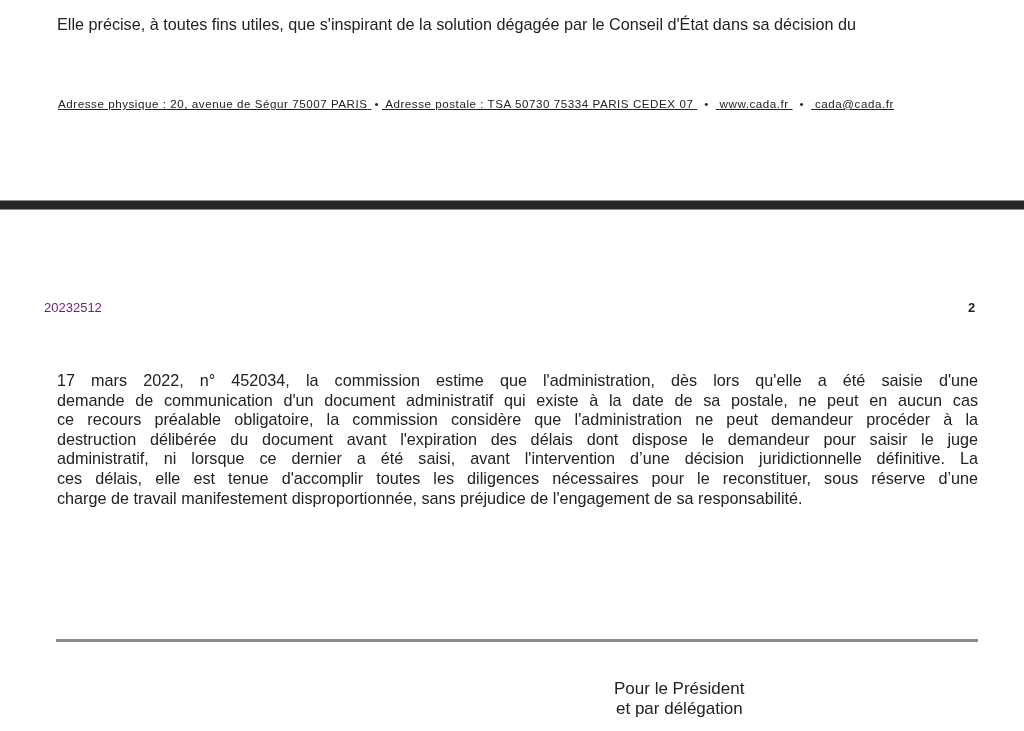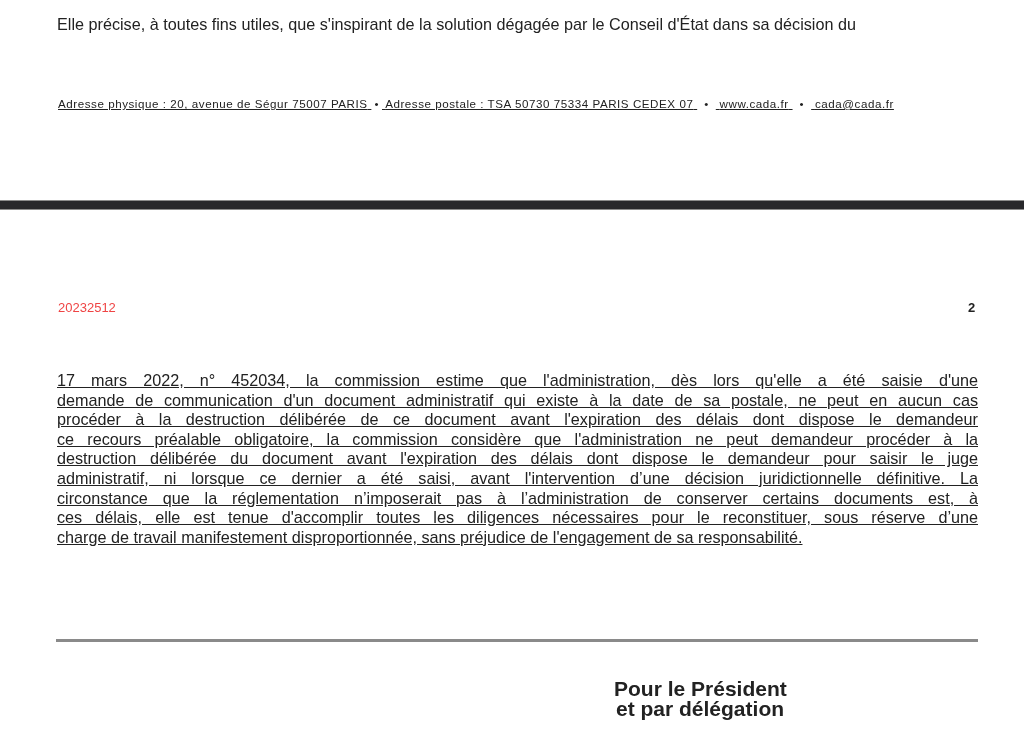--- a/index.html
+++ b/index.html
@@ -65,45 +65,44 @@
   }
   .page-bottom {
     position: absolute;
     left: 0; top: 210px;
     width: 1024px;
     height: 521px;
     background: #ffffff;
   }
   .ref-number {
     position: absolute;
-    left: 58px;
+    left: 44px;
     top: 300px;
     font-size: 13px;
     line-height: 16px;
-    color: #ef4444;
+    color: #701a75;
   }
   .page-number {
     position: absolute;
     left: 968px;
     top: 300px;
     font-size: 13px;
     font-weight: bold;
     line-height: 16px;
     color: #222;
   }
   .body-text {
     position: absolute;
     left: 57px;
     top: 371px;
     width: 921px;
     font-size: 16.2px;
     line-height: 19.6px;
     text-align: justify;
     color: #222;
-    text-decoration: underline;
   }
   .body-text .line {
     display: block;
     text-align: justify;
     text-align-last: justify;
     white-space: nowrap;
     height: 19.6px;
   }
   .body-text .line.last {
     text-align-last: left;
@@ -113,24 +112,23 @@
     left: 56px;
     top: 639px;
     width: 922px;
     height: 3px;
     background: #8a8a8a;
   }
   .signature {
     position: absolute;
     left: 614px;
     top: 679px;
-    font-size: 21px;
+    font-size: 17px;
     line-height: 20px;
     color: #222;
-    font-weight: bold;
   }
   .signature div {
     white-space: nowrap;
   }
   .signature .line2 {
     padding-left: 2px;
   }
 </style>
 </head>
 <body>
@@ -152,25 +150,23 @@
 <div class="page-gap"></div>
 
 <div class="page-bottom"></div>
 
 <div class="ref-number">20232512</div>
 <div class="page-number">2</div>
 
 <div class="body-text">
   <span class="line">17 mars 2022, n° 452034, la commission estime que l'administration, dès lors qu'elle a été saisie d'une</span>
   <span class="line">demande de communication d'un document administratif qui existe à la date de sa postale, ne peut en aucun cas</span>
-  <span class="line">procéder à la destruction délibérée de ce document avant l'expiration des délais dont dispose le demandeur</span>
   <span class="line">ce recours préalable obligatoire, la commission considère que l'administration ne peut demandeur procéder à la</span>
   <span class="line">destruction délibérée du document avant l'expiration des délais dont dispose le demandeur pour saisir le juge</span>
   <span class="line">administratif, ni lorsque ce dernier a été saisi, avant l'intervention d’une décision juridictionnelle définitive. La</span>
-  <span class="line">circonstance que la réglementation n’imposerait pas à l’administration de conserver certains documents est, à</span>
   <span class="line">ces délais, elle est tenue d'accomplir toutes les diligences nécessaires pour le reconstituer, sous réserve d’une</span>
   <span class="line last">charge de travail manifestement disproportionnée, sans préjudice de l'engagement de sa responsabilité.</span>
 </div>
 
 <div class="rule"></div>
 
 <div class="signature">
   <div>Pour le Président</div>
   <div class="line2">et par délégation</div>
 </div>

